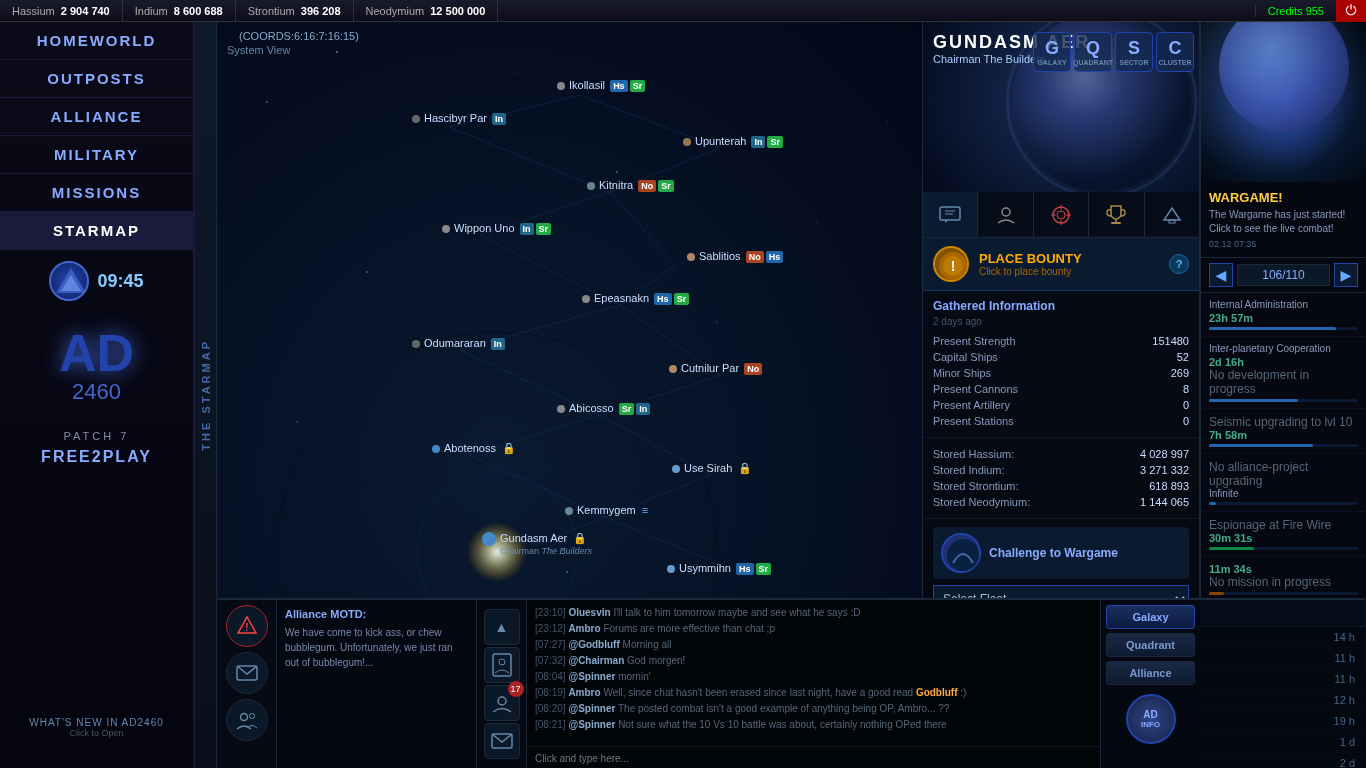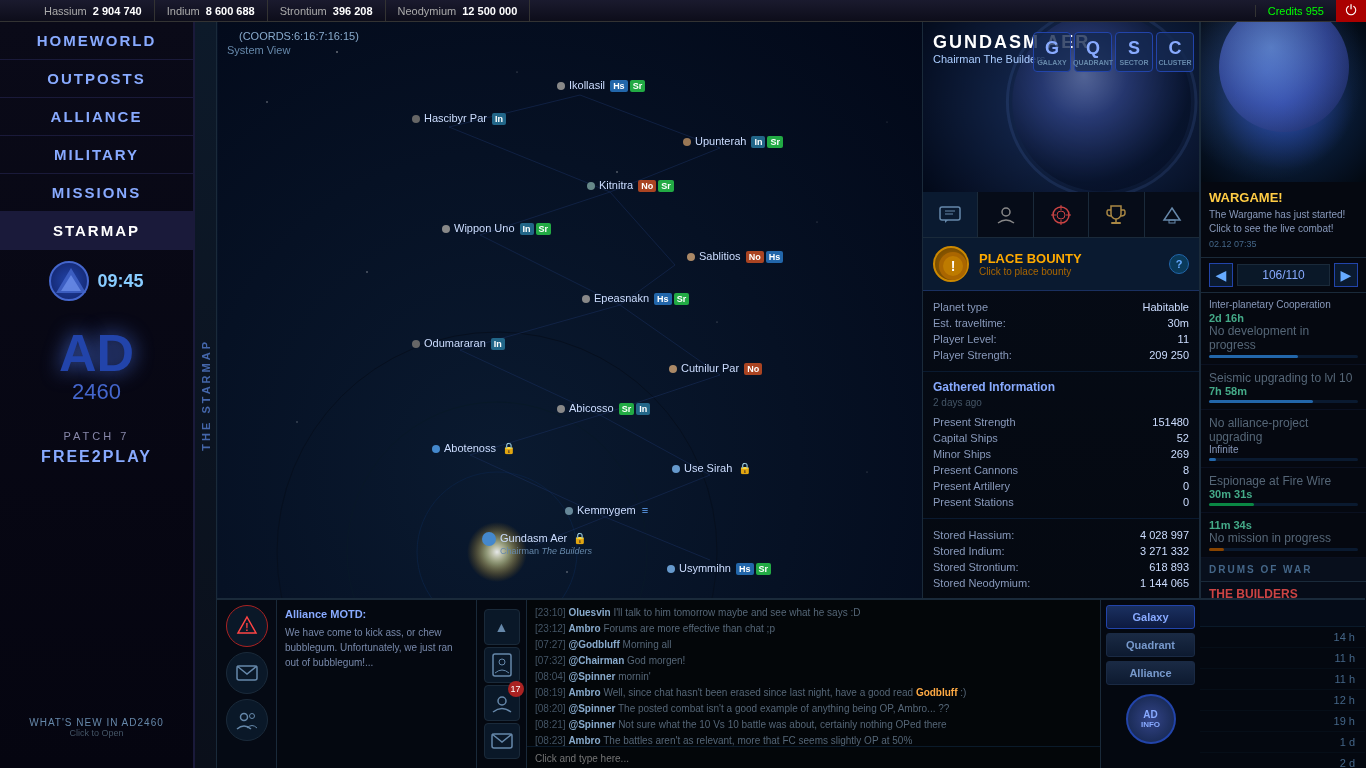--- a/index.html
+++ b/index.html
@@ -16,21 +16,20 @@
     
     #top-bar {
       position: absolute;
       top: 0; left: 0; right: 0;
       height: 22px;
       background: linear-gradient(to bottom, #1a1a2e, #0d0d1a);
       border-bottom: 1px solid #333;
       display: flex;
       align-items: center;
       z-index: 100;
-      padding-left: 32px;
     }
     .resource-item {
       display: flex;
       align-items: center;
       padding: 0 12px;
       height: 100%;
       border-right: 1px solid #333;
       font-size: 11px;
     }
     .resource-item .res-name { color: #aaa; margin-right: 6px; }
@@ -954,38 +953,20 @@
           <text x="18" y="23" text-anchor="middle" fill="#fff" font-size="14" font-weight="bold">!</text>
         </svg>
     </div>
     <div class="bounty-text">
       <div class="bounty-title">PLACE BOUNTY</div>
       <div class="bounty-sub">Click to place bounty</div>
     </div>
     <div class="bounty-help">?</div>
   </div>
 
-  <div class="info-table">
-    <div class="info-row">
-      <span class="info-label">Planet type</span>
-      <span class="info-val">Habitable</span>
-    </div>
-    <div class="info-row">
-      <span class="info-label">Est. traveltime:</span>
-      <span class="info-val">30m</span>
-    </div>
-    <div class="info-row">
-      <span class="info-label">Player Level:</span>
-      <span class="info-val">11</span>
-    </div>
-    <div class="info-row">
-      <span class="info-label">Player Strength:</span>
-      <span class="info-val">209 250</span>
-    </div>
-  </div>
 
   <div class="gathered-section">
     <div class="section-title">Gathered Information</div>
     <div class="section-sub">2 days ago</div>
     <div class="info-row">
       <span class="info-label">Present Strength</span>
       <span class="info-val">151480</span>
     </div>
     <div class="info-row">
       <span class="info-label">Capital Ships</span>
@@ -1062,20 +1043,27 @@
     <div class="wargame-desc">The Wargame has just started! Click to see the live combat!</div>
     <div class="wargame-time">02.12 07:35</div>
   </div>
 
   <div class="nav-counter-row">
     <div class="nav-arr">◀</div>
     <div class="counter-box">106/110</div>
     <div class="nav-arr">▶</div>
   </div>
 
+  <div class="task-item">
+    <div class="task-title">Internal Administration</div>
+    <div class="task-time">23h 57m</div>
+    <div class="task-bar">
+        <div class="task-bar-fill" style="width:85%;"></div>
+      </div>
+  </div>
   <div class="task-item">
     <div class="task-title">Inter-planetary Cooperation</div>
     <div class="task-time">2d 16h</div>
     <div class="task-sub2">No development in progress</div>
     <div class="task-bar">
         <div class="task-bar-fill" style="width:60%;"></div>
       </div>
   </div>
   <div class="task-item">
     <div class="task-sub2">Seismic upgrading to lvl 10</div>
@@ -1203,21 +1191,20 @@
   <div class="chat-area">
     <div class="chat-messages">
       <div class="chat-msg"><span style="color:#445566;">[23:10]</span> <span class="author">Oluesvin</span> I'll talk to him tomorrow maybe and see what he says :D</div>
       <div class="chat-msg"><span style="color:#445566;">[23:12]</span> <span class="author">Ambro</span> Forums are more effective than chat ;p</div>
       <div class="chat-msg"><span style="color:#445566;">[07:27]</span> <span class="author">@Godbluff</span> Morning all</div>
       <div class="chat-msg"><span style="color:#445566;">[07:32]</span> <span class="author">@Chairman</span> God morgen!</div>
       <div class="chat-msg"><span style="color:#445566;">[08:04]</span> <span class="author">@Spinner</span> mornin'</div>
       <div class="chat-msg"><span style="color:#445566;">[08:19]</span> <span class="author">Ambro</span> Well, since chat hasn't been erased since last night, have a good read <span class="hl">Godbluff</span> :)</div>
       <div class="chat-msg"><span style="color:#445566;">[08:20]</span> <span class="author">@Spinner</span> The posted combat isn't a good example of anything being OP, Ambro... ??</div>
       <div class="chat-msg"><span style="color:#445566;">[08:21]</span> <span class="author">@Spinner</span> Not sure what the 10 Vs 10 battle was about, certainly nothing OPed there</div>
-      <div class="chat-msg"><span style="color:#445566;">[08:23]</span> <span class="author">Ambro</span> The battles aren't as relevant, more that FC seems slightly OP at 50%</div>
     </div>
     <div class="chat-input-row">
       <input class="chat-input" type="text" placeholder="Click and type here..." style="">
     </div>
   </div>
 
   <div style="width:100px; background:#040810; border-left:1px solid #1a2a3a; display:flex; flex-direction:column; padding:5px; gap:4px;">
     <div class="view-sel-btn galaxy">Galaxy</div>
     <div class="view-sel-btn quadrant">Quadrant</div>
     <div class="view-sel-btn alliance">Alliance</div>

